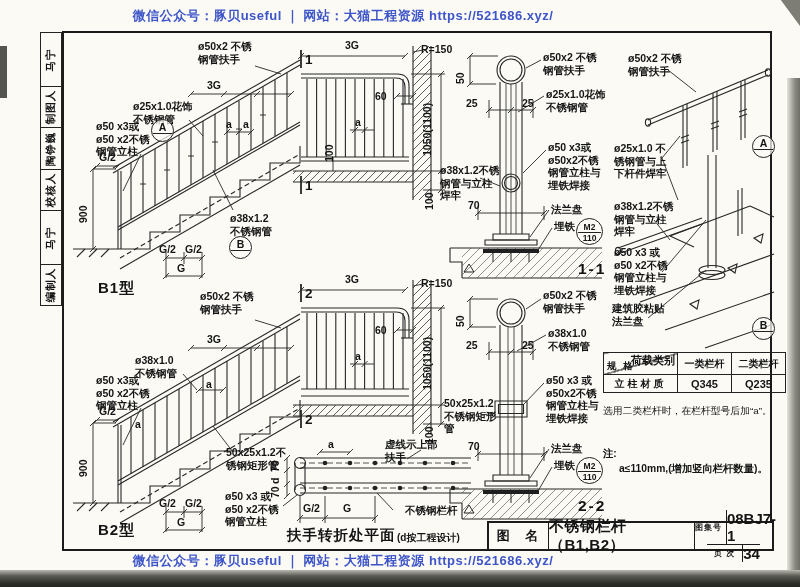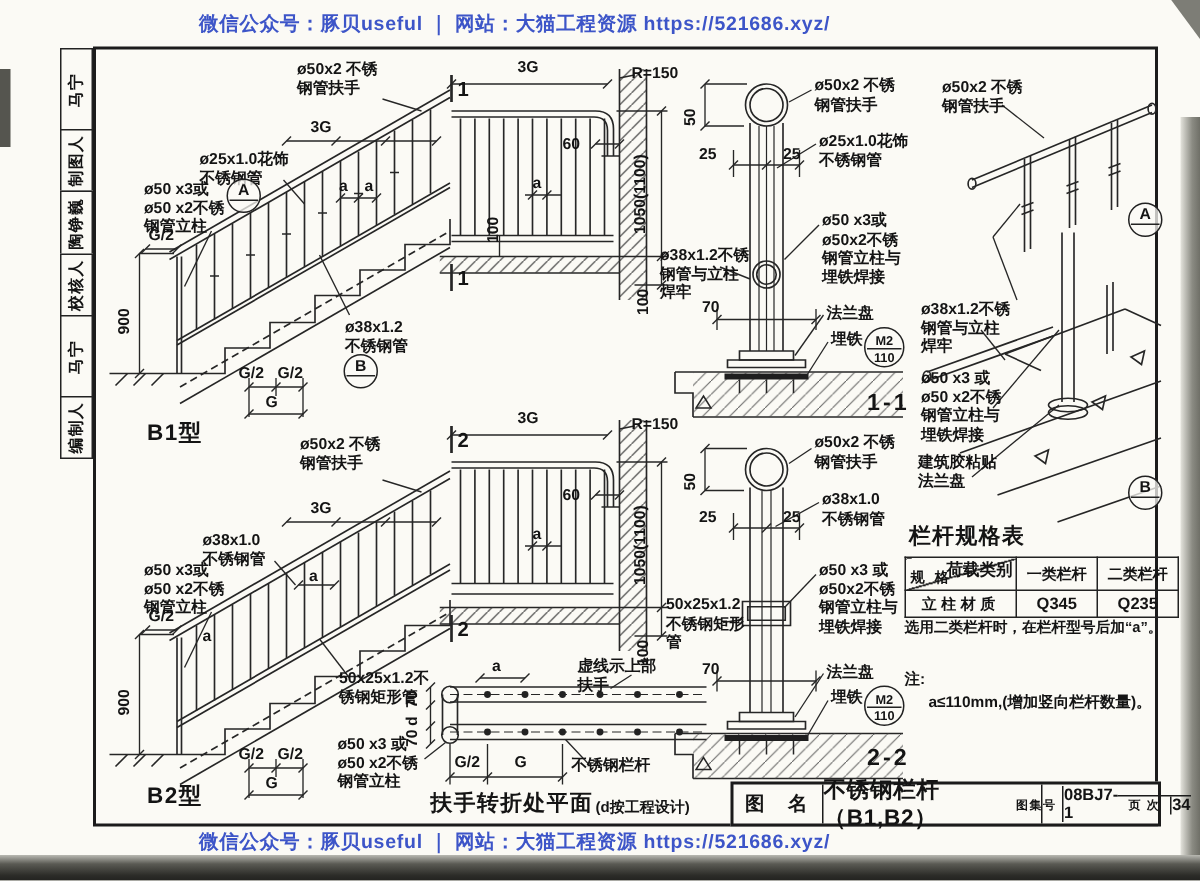--- a/index.html
+++ b/index.html
@@ -57,39 +57,39 @@
   .spec-title { font-size:14.5px; font-weight:700; letter-spacing:1px; margin-left:3px; }
   table.grid { border-collapse:collapse; margin-top:4px; }
   table.grid td { border:1.5px solid #222; text-align:center; padding:0; font-weight:700; }
   td.diag { width:74px; height:22px; position:relative; font-weight:700;
     background:linear-gradient(to bottom right, transparent 48.5%, #222 48.5%, #222 51.5%, transparent 51.5%); }
   td.diag .dt { position:absolute; right:2px; top:0; font-size:11px; }
   td.diag .db { position:absolute; left:3px; bottom:1px; font-size:9.5px; letter-spacing:2px;text-align:center; }
   .spec .hc { width:54px; font-size:10px; }
   .spec .rn { font-size:10px; letter-spacing:3px; height:18px; }
   .spec .rv { font-size:11px; }
-  .spec-note { margin-top:0; font-size:9.8px; font-weight:700; white-space:nowrap; }
+  .spec-note { margin-top:12px; font-size:9.8px; font-weight:400; white-space:nowrap; }
 
   .notes { position:absolute; left:603px; top:446px; width:186px; z-index:4;
     font-weight:700; font-size:10.3px; line-height:15px; }
   .notes .ind { margin-left:8px; }
   .notes .ind2 { margin-left:16px; }
 
   
   .tblock { position:absolute; left:487px; top:521px; height:30px; display:flex; z-index:5;
     border:2px solid #1b1b1b; background:#fbfaf5; }
   .tb-cell { border-right:1.6px solid #1b1b1b; display:flex; align-items:center; justify-content:center; }
   .tb-name { width:60px; font-size:13px; font-weight:700; letter-spacing:6px; padding-left:4px; }
   .tb-val { width:146px; font-size:15px; font-weight:700; letter-spacing:.5px; }
-  .tb-right { width:77px; display:flex; flex-direction:row; border-right:none; }
+  .tb-right { width:77px; display:flex; flex-direction:column; border-right:none; }
   .tb-row { flex:1; display:flex; }
   .tb-row + .tb-row { border-top:1.4px solid #1b1b1b; }
   .tb-sl { width:36px; font-size:8px; font-weight:700; border-right:1.4px solid #1b1b1b;
     display:flex; align-items:center; justify-content:center; letter-spacing:1px; }
-  .tb-sv { flex:1; font-size:11px; font-weight:700; display:flex; align-items:center; justify-content:center; }
+  .tb-sv { flex:1; font-size:15px; font-weight:700; display:flex; align-items:center; justify-content:center; }
 
   svg line, svg path, svg polyline, svg circle, svg rect, svg ellipse, svg polygon
     { vector-effect:non-scaling-stroke; }
 </style>
 </head>
 <body>
 
 <div class="page">
 
   <div class="promo" style="top:7px">微信公众号：豚贝useful ｜ 网站：大猫工程资源 https://521686.xyz/</div>
@@ -631,20 +631,23 @@
         <line x1="44" y1="180" x2="60" y2="200"></line>
         <line x1="52" y1="232" x2="96" y2="180"></line>
         <line x1="38" y1="278" x2="96" y2="230"></line>
       </g>
     </svg>
     <span class="lbl" style="left:18px;top:12px">ø50x2 不锈
 钢管扶手</span>
     <div class="bubble" style="left:142px;top:95px">
         <span>A</span>
       </div>
+    <span class="lbl" style="left:4px;top:102px">ø25x1.0 不
+锈钢管与上
+下杆件焊牢</span>
     <span class="lbl" style="left:4px;top:160px">ø38x1.2不锈
 钢管与立柱
 焊牢</span>
     <span class="lbl" style="left:4px;top:206px">ø50 x3 或
 ø50 x2不锈
 钢管立柱与
 埋铁焊接</span>
     <span class="lbl" style="left:2px;top:262px">建筑胶粘贴
 法兰盘</span>
     <div class="bubble" style="left:142px;top:277px">
@@ -702,30 +705,29 @@
       </g>
     </svg>
     <span class="lbl" style="left:160px;top:0px">虚线示上部
 扶手</span>
     <span class="dim" style="left:103px;top:0px">a</span>
     <span class="rot" style="left:44px;top:34px">70</span>
     <span class="rot" style="left:44px;top:46px">d</span>
     <span class="rot" style="left:44px;top:60px">70</span>
     <span class="dim" style="left:78px;top:64px">G/2</span>
     <span class="dim" style="left:118px;top:64px">G</span>
-    <span class="lbl" style="left:156px;top:66px">不锈钢栏杆</span>
+    <span class="lbl" style="left:180px;top:66px">不锈钢栏杆</span>
     <span class="lbl" style="left:0px;top:52px">ø50 x3 或
 ø50 x2不锈
 钢管立柱</span>
     <span class="ptitle" style="left:62px;top:88px;font-size:14.5px">扶手转折处平面</span>
     <span class="dim" style="left:172px;top:93px;font-size:10px">(d按工程设计)</span>
   </div>
 
   <div class="spec">
-    <div class="spec-title">栏杆规格表</div>
     <table class="grid">
       <tbody>
           <tr>
         <td class="diag">
           <span class="dt">荷载类别</span>
           <span class="db">规 格</span>
         </td>
         <td class="hc">一类栏杆</td>
         <td class="hc">二类栏杆</td>
       </tr>

